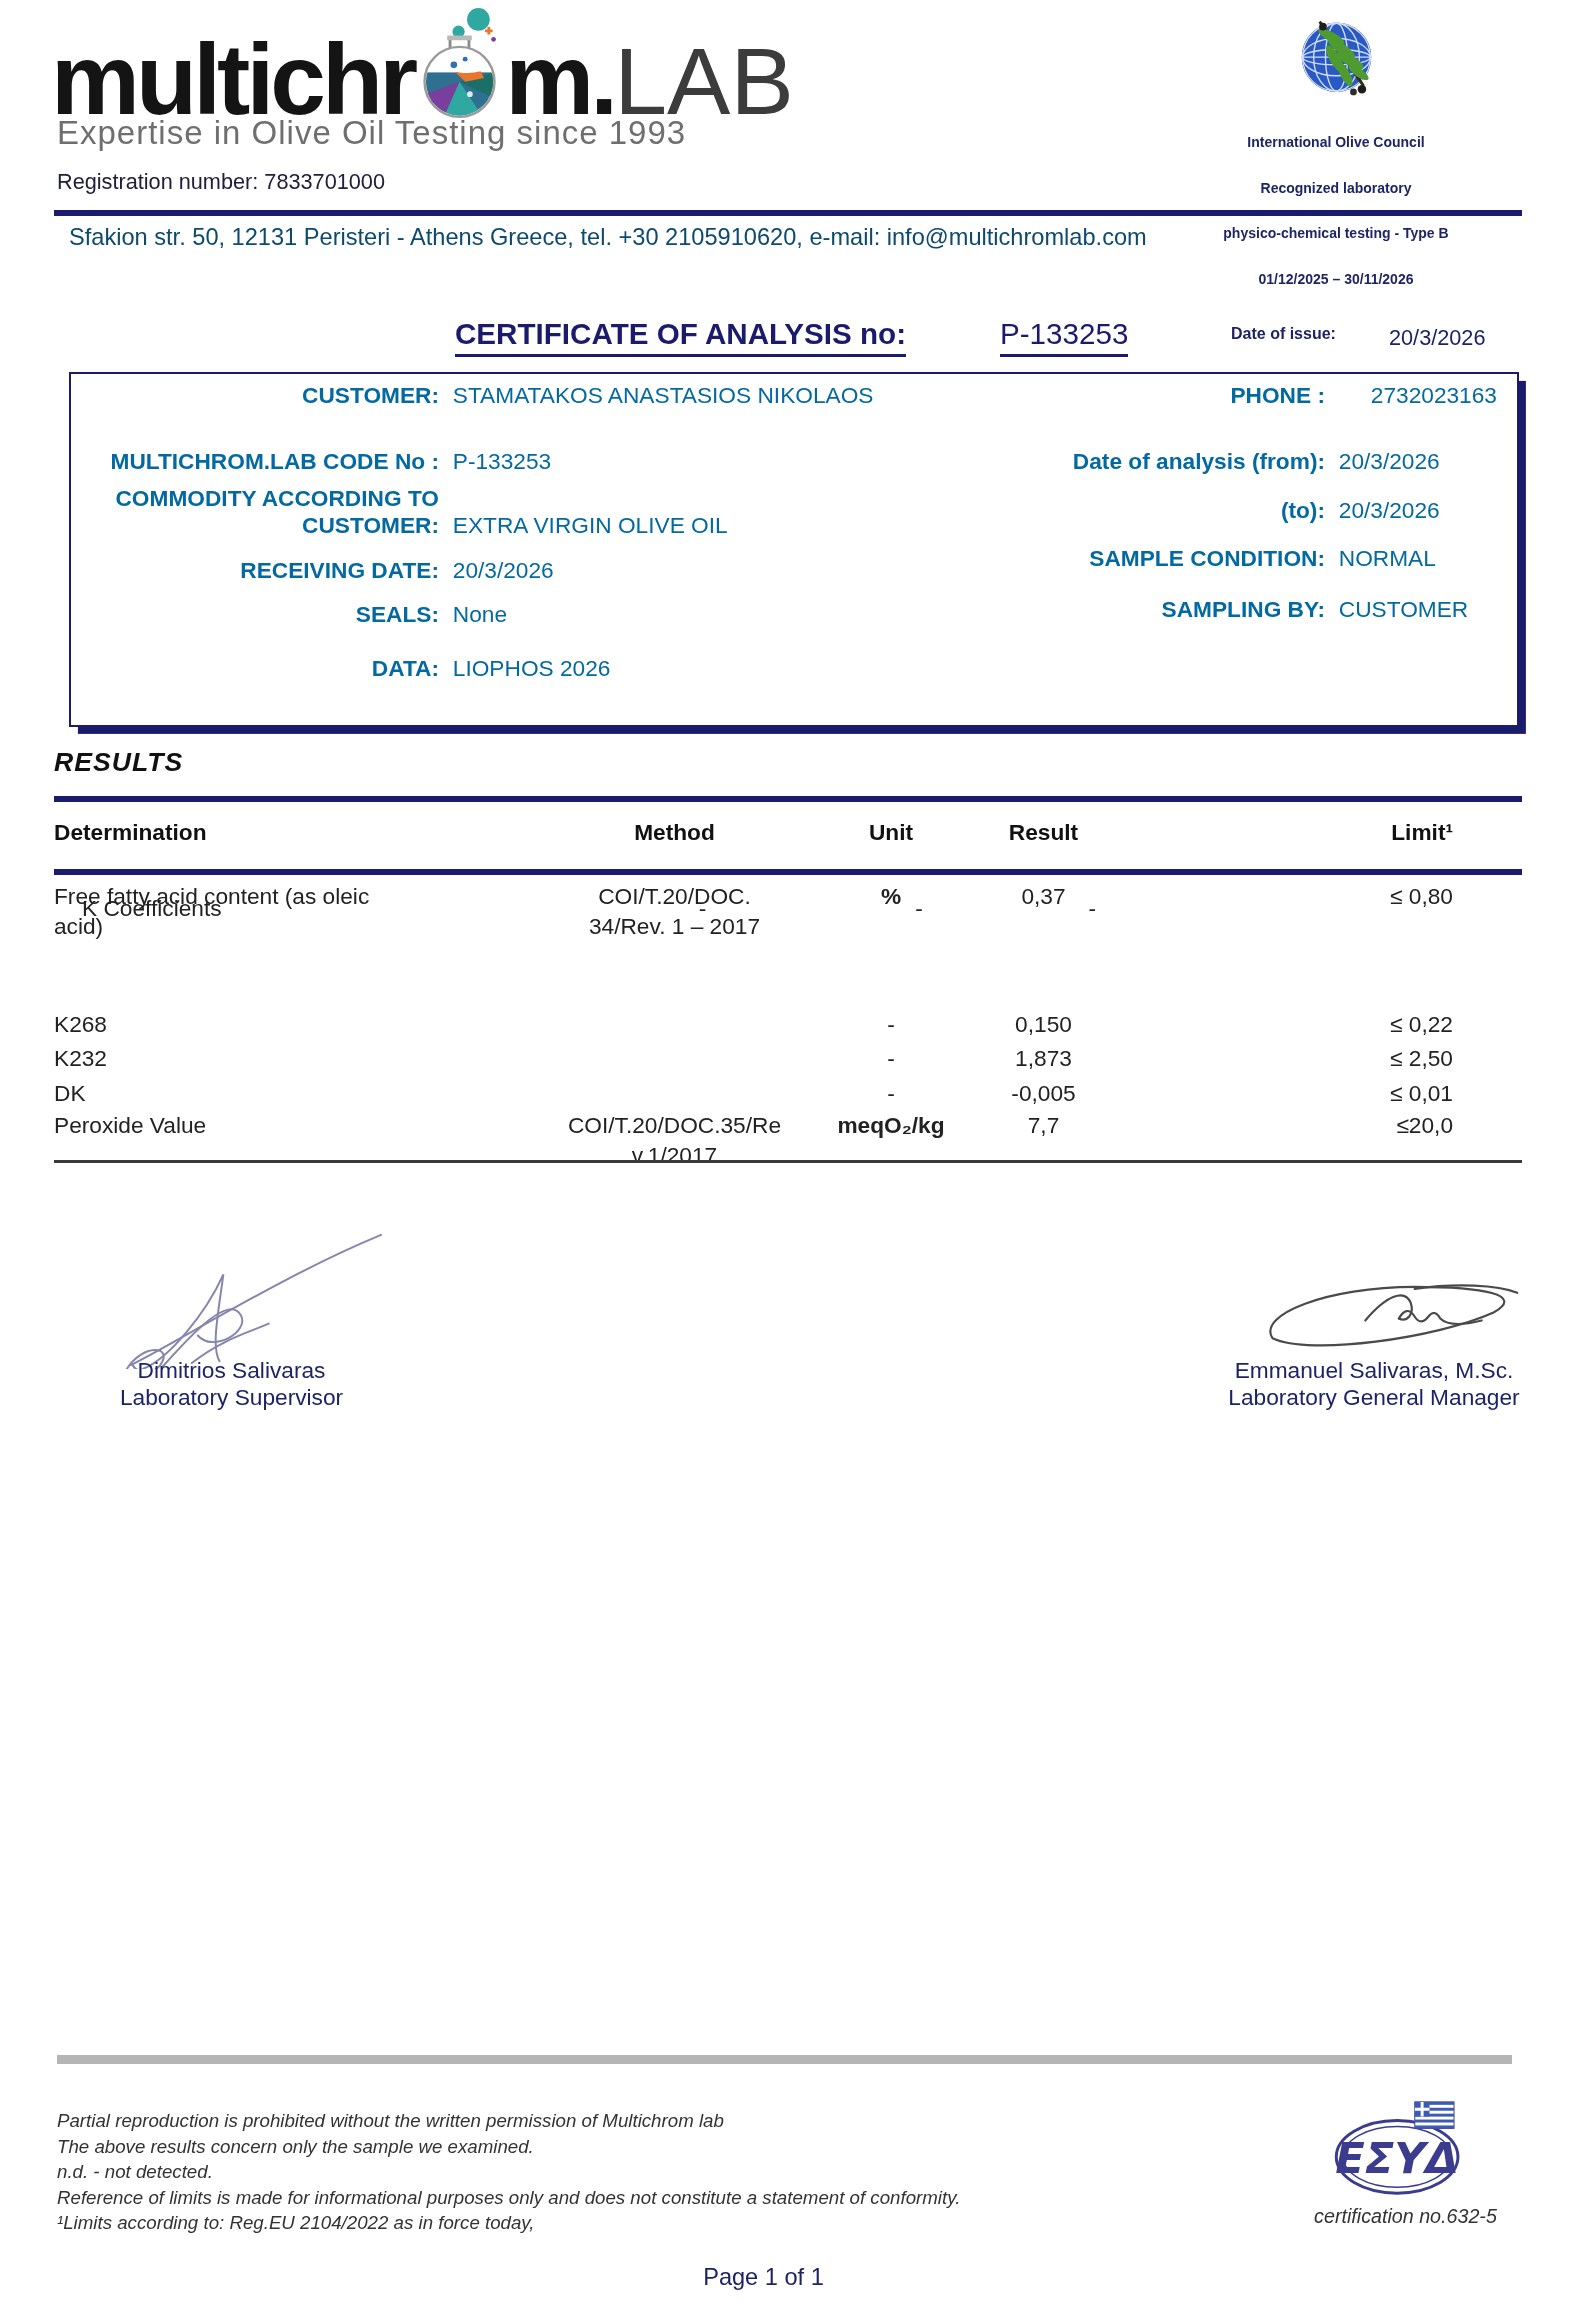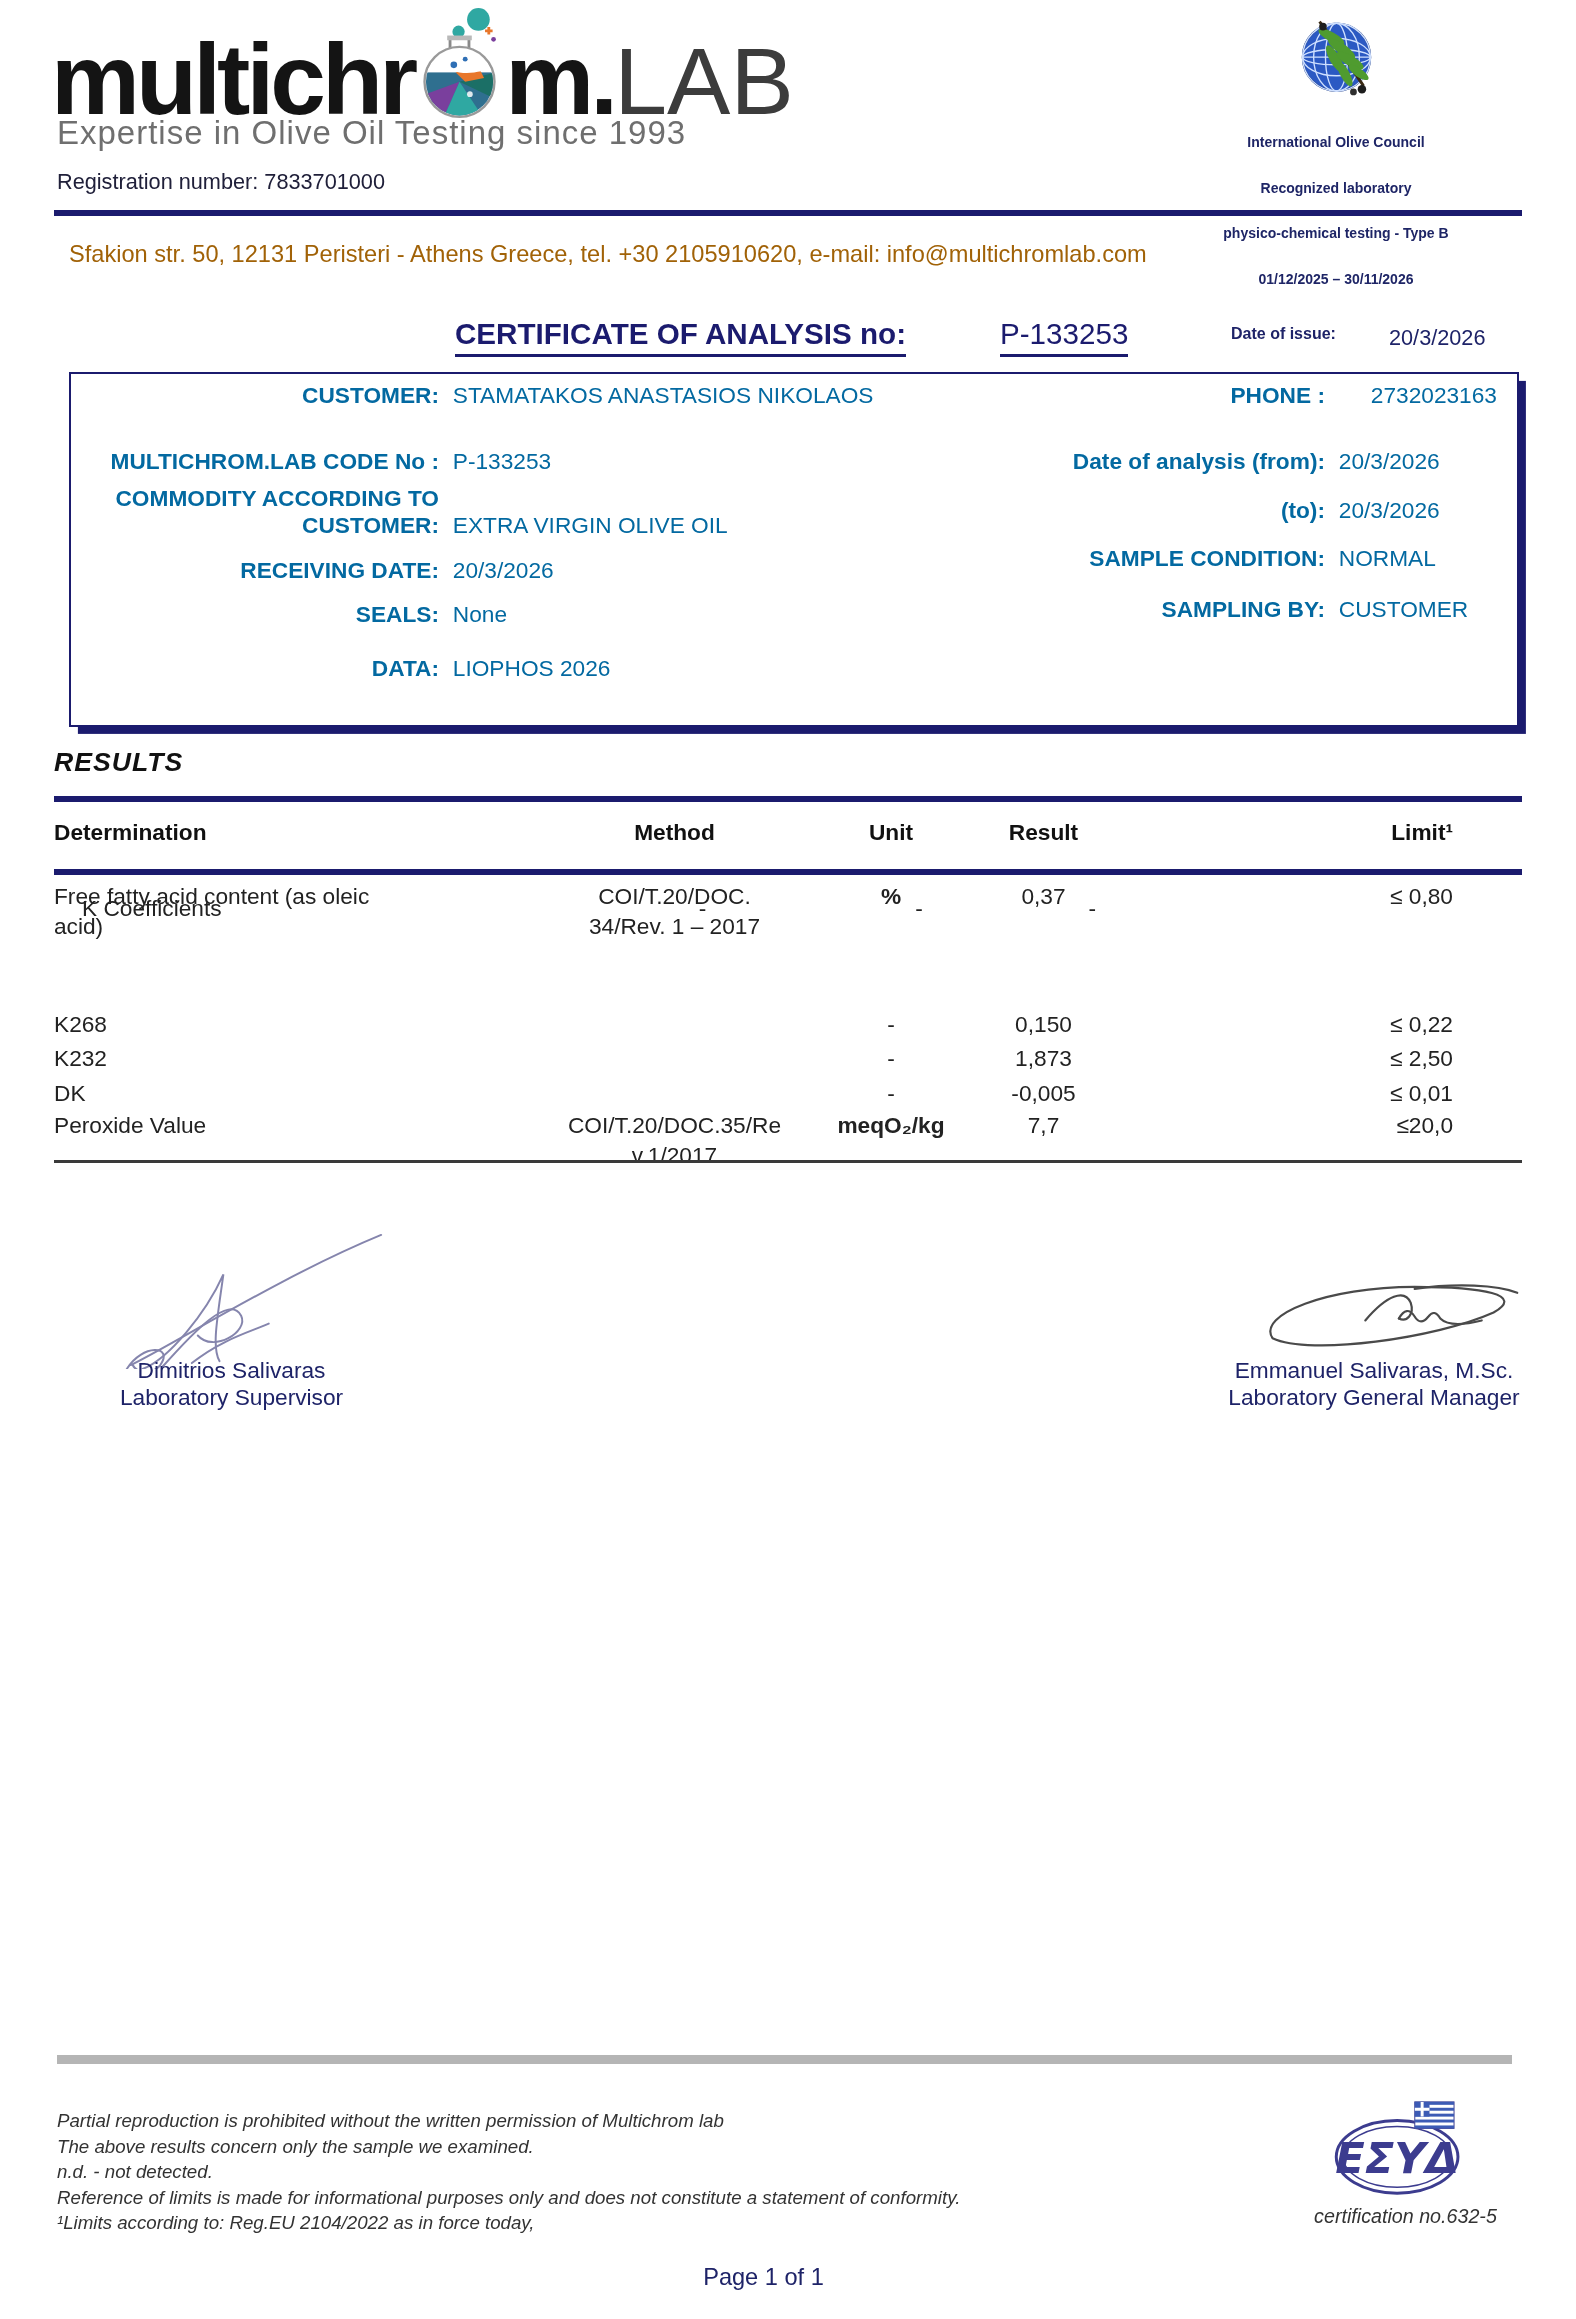--- a/index.html
+++ b/index.html
@@ -8,21 +8,21 @@
     font-family:"Liberation Sans","DejaVu Sans",sans-serif;color:#1a1a1a;border-radius:18px;
   }
   
   .logo{position:absolute;left:51px;top:3.9px;white-space:nowrap;line-height:110px;}
   .logo .heavy{font-size:100px;font-weight:bold;letter-spacing:-3.9px;color:#141414;}
   .logo .lab{font-size:95px;font-weight:400;letter-spacing:0px;color:#3c3c3c;}
   .logo svg{display:inline-block;vertical-align:baseline;margin:0 2px -5.9px 2px;}
   .tagline{position:absolute;left:57px;top:114px;font-size:33px;color:#6f6f6f;letter-spacing:1px;}
   .registration{position:absolute;left:57px;top:169px;font-size:21.7px;color:#20203a;}
   .rule-navy{position:absolute;left:54px;width:1468px;height:5.9px;background:#1b1b6e;}
-  .address{position:absolute;left:69px;top:224px;font-size:23.6px;color:#a16207;margin-top:17px;}
+  .address{position:absolute;left:69px;top:224px;font-size:23.6px;color:#0c4a6e;}
   
   .ioc{position:absolute;left:1143px;top:7.9px;width:386px;text-align:center;}
   .ioc svg{display:block;margin:0 auto;}
   .ioc-line{font-size:14px;font-weight:bold;color:#1e2566;line-height:22.7px;margin-top:23px;}
   
   .title-row{position:absolute;left:0;top:317px;width:1576px;font-size:29.6px;color:#1b1b6e;}
   .title-label{position:absolute;left:455px;font-weight:bold;border-bottom:3.9px solid #1b1b6e;padding-bottom:3px;}
   .title-number{position:absolute;left:1000px;font-weight:400;border-bottom:3.9px solid #1b1b6e;padding-bottom:3px;}
   .issue-label{position:absolute;left:1231px;top:7.9px;font-size:16px;font-weight:bold;color:#1e2368;}
   .issue-value{position:absolute;left:1389px;top:7.9px;font-size:21.7px;color:#1e2368;}

